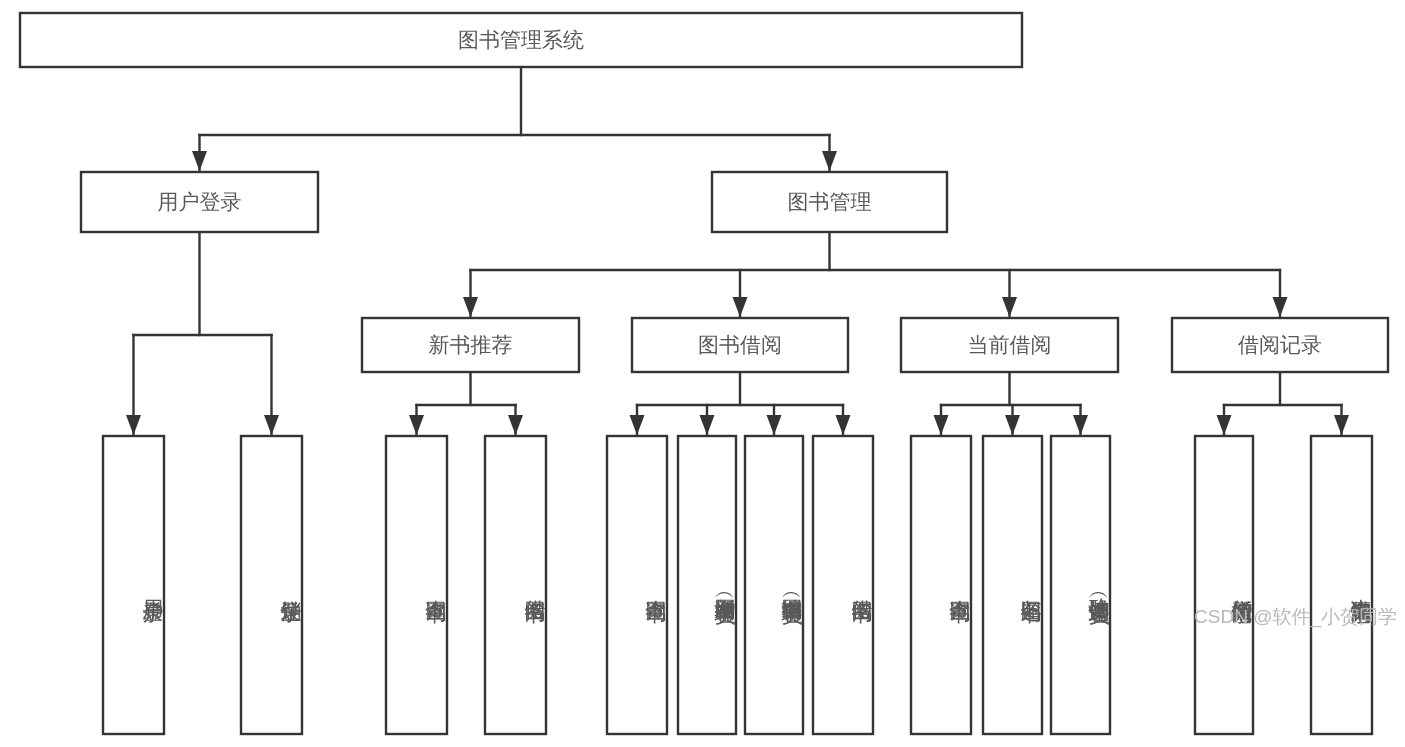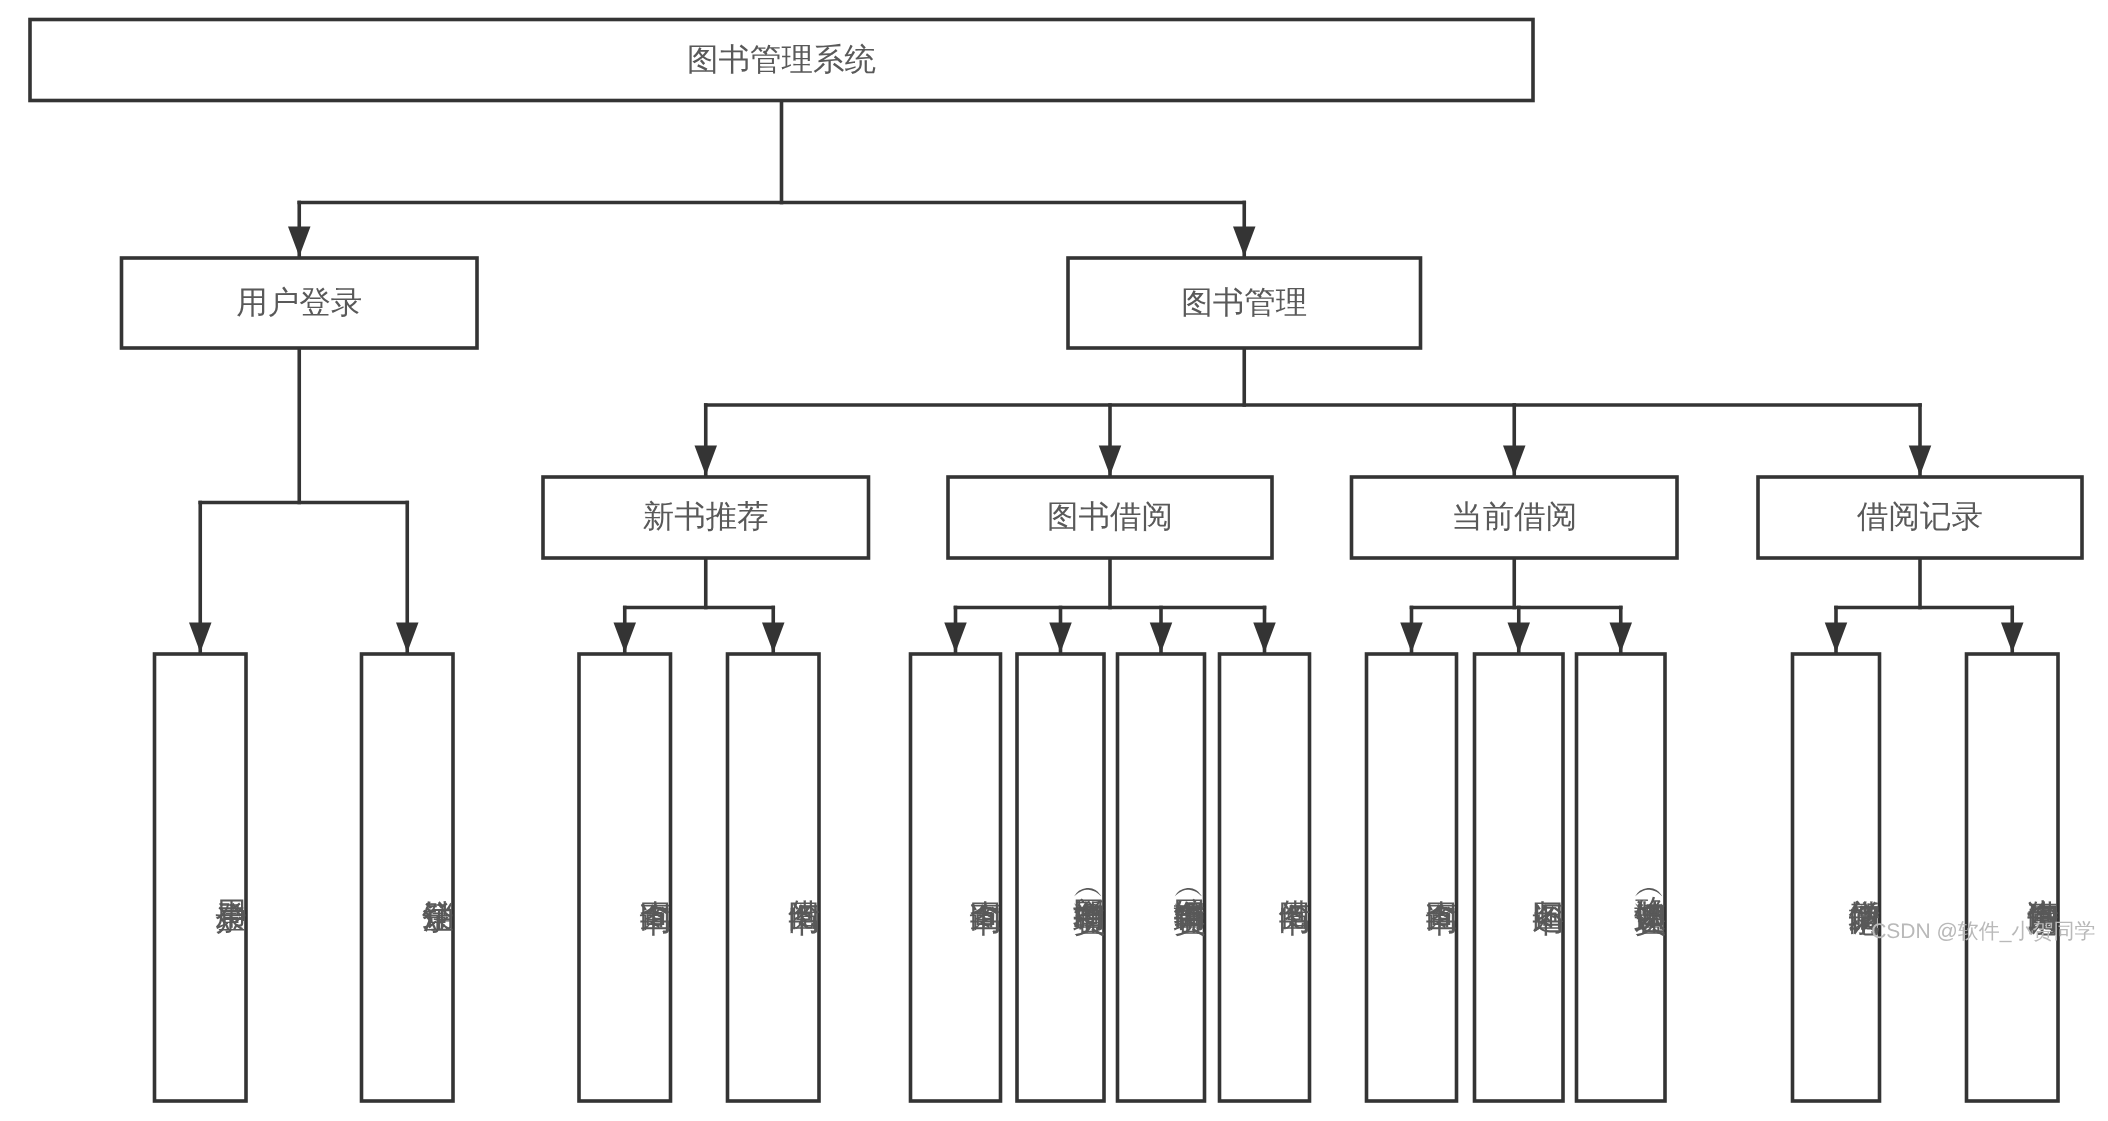--- a/index.html
+++ b/index.html
@@ -64,21 +64,21 @@
     align-items: flex-start;
     justify-content: center;
     pointer-events: none;
     user-select: none;
   }
   .watermark {
     position: absolute;
     right: 8px;
     bottom: 6px;
     font-family: "Liberation Sans", "DejaVu Sans", sans-serif;
-    font-size: 14px;
+    font-size: 19px;
     color: #b9b9b9;
     white-space: nowrap;
     user-select: none;
   }
 </style>
 </head>
 <body>
 
 <div id="diagram-root">
   <svg id="tree-svg" viewBox="0 0 1405 747" xmlns="http://www.w3.org/2000/svg">

